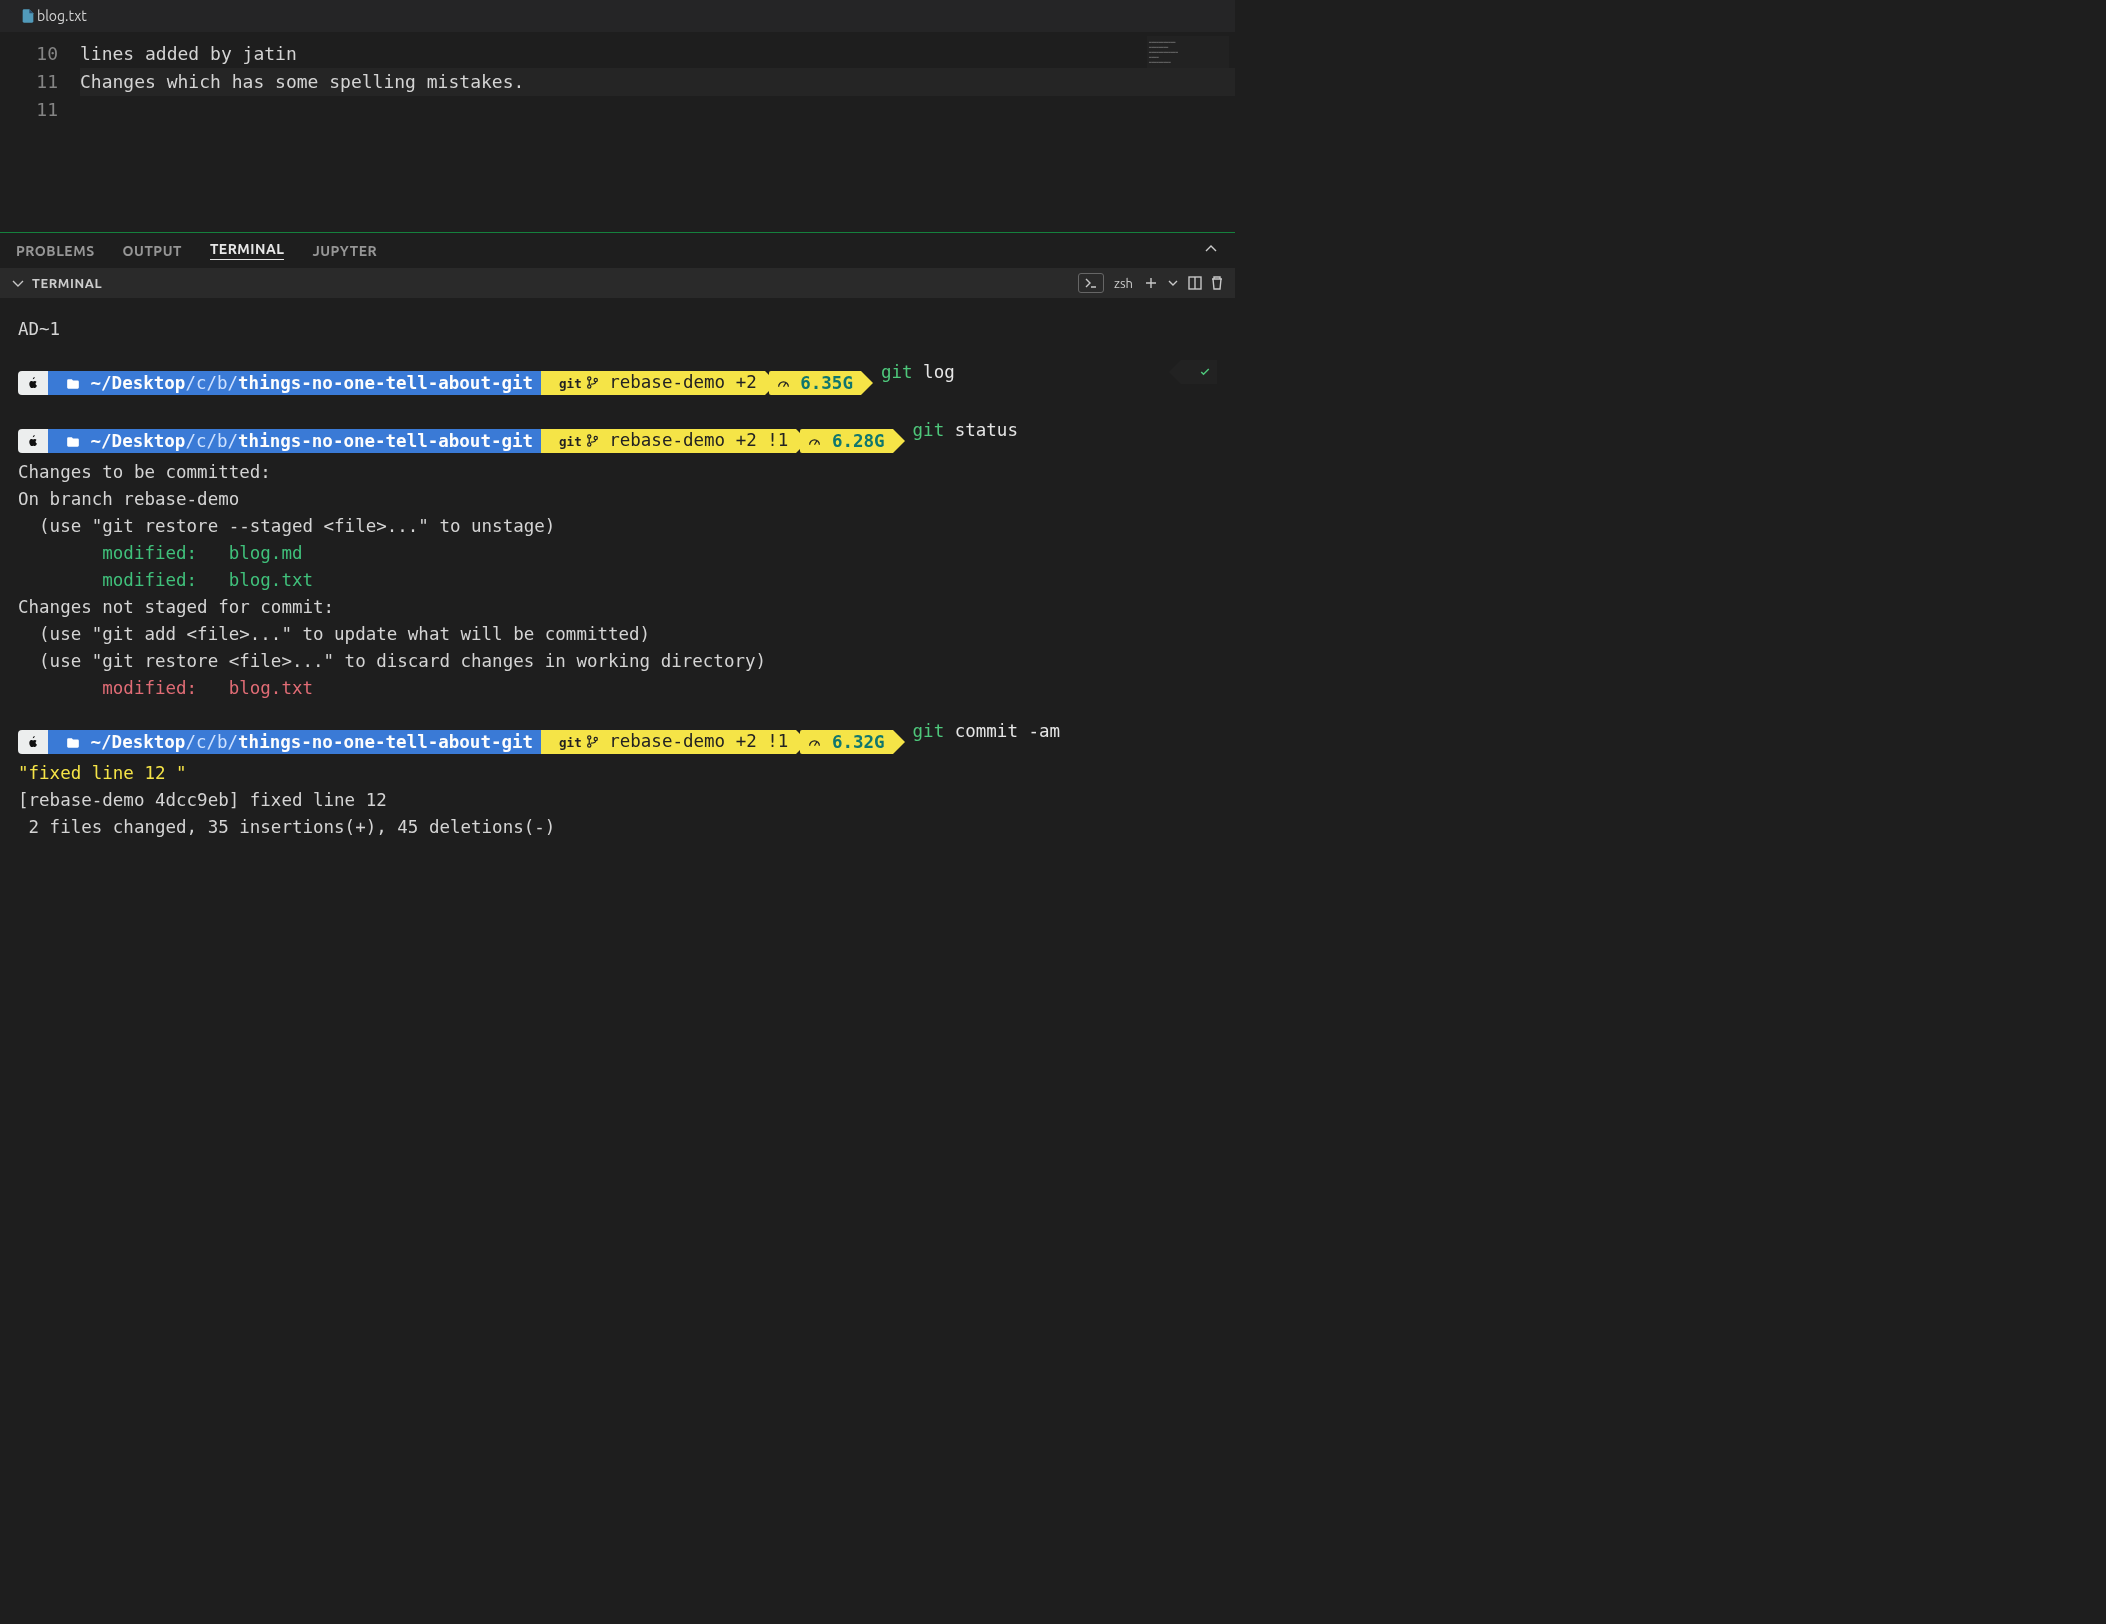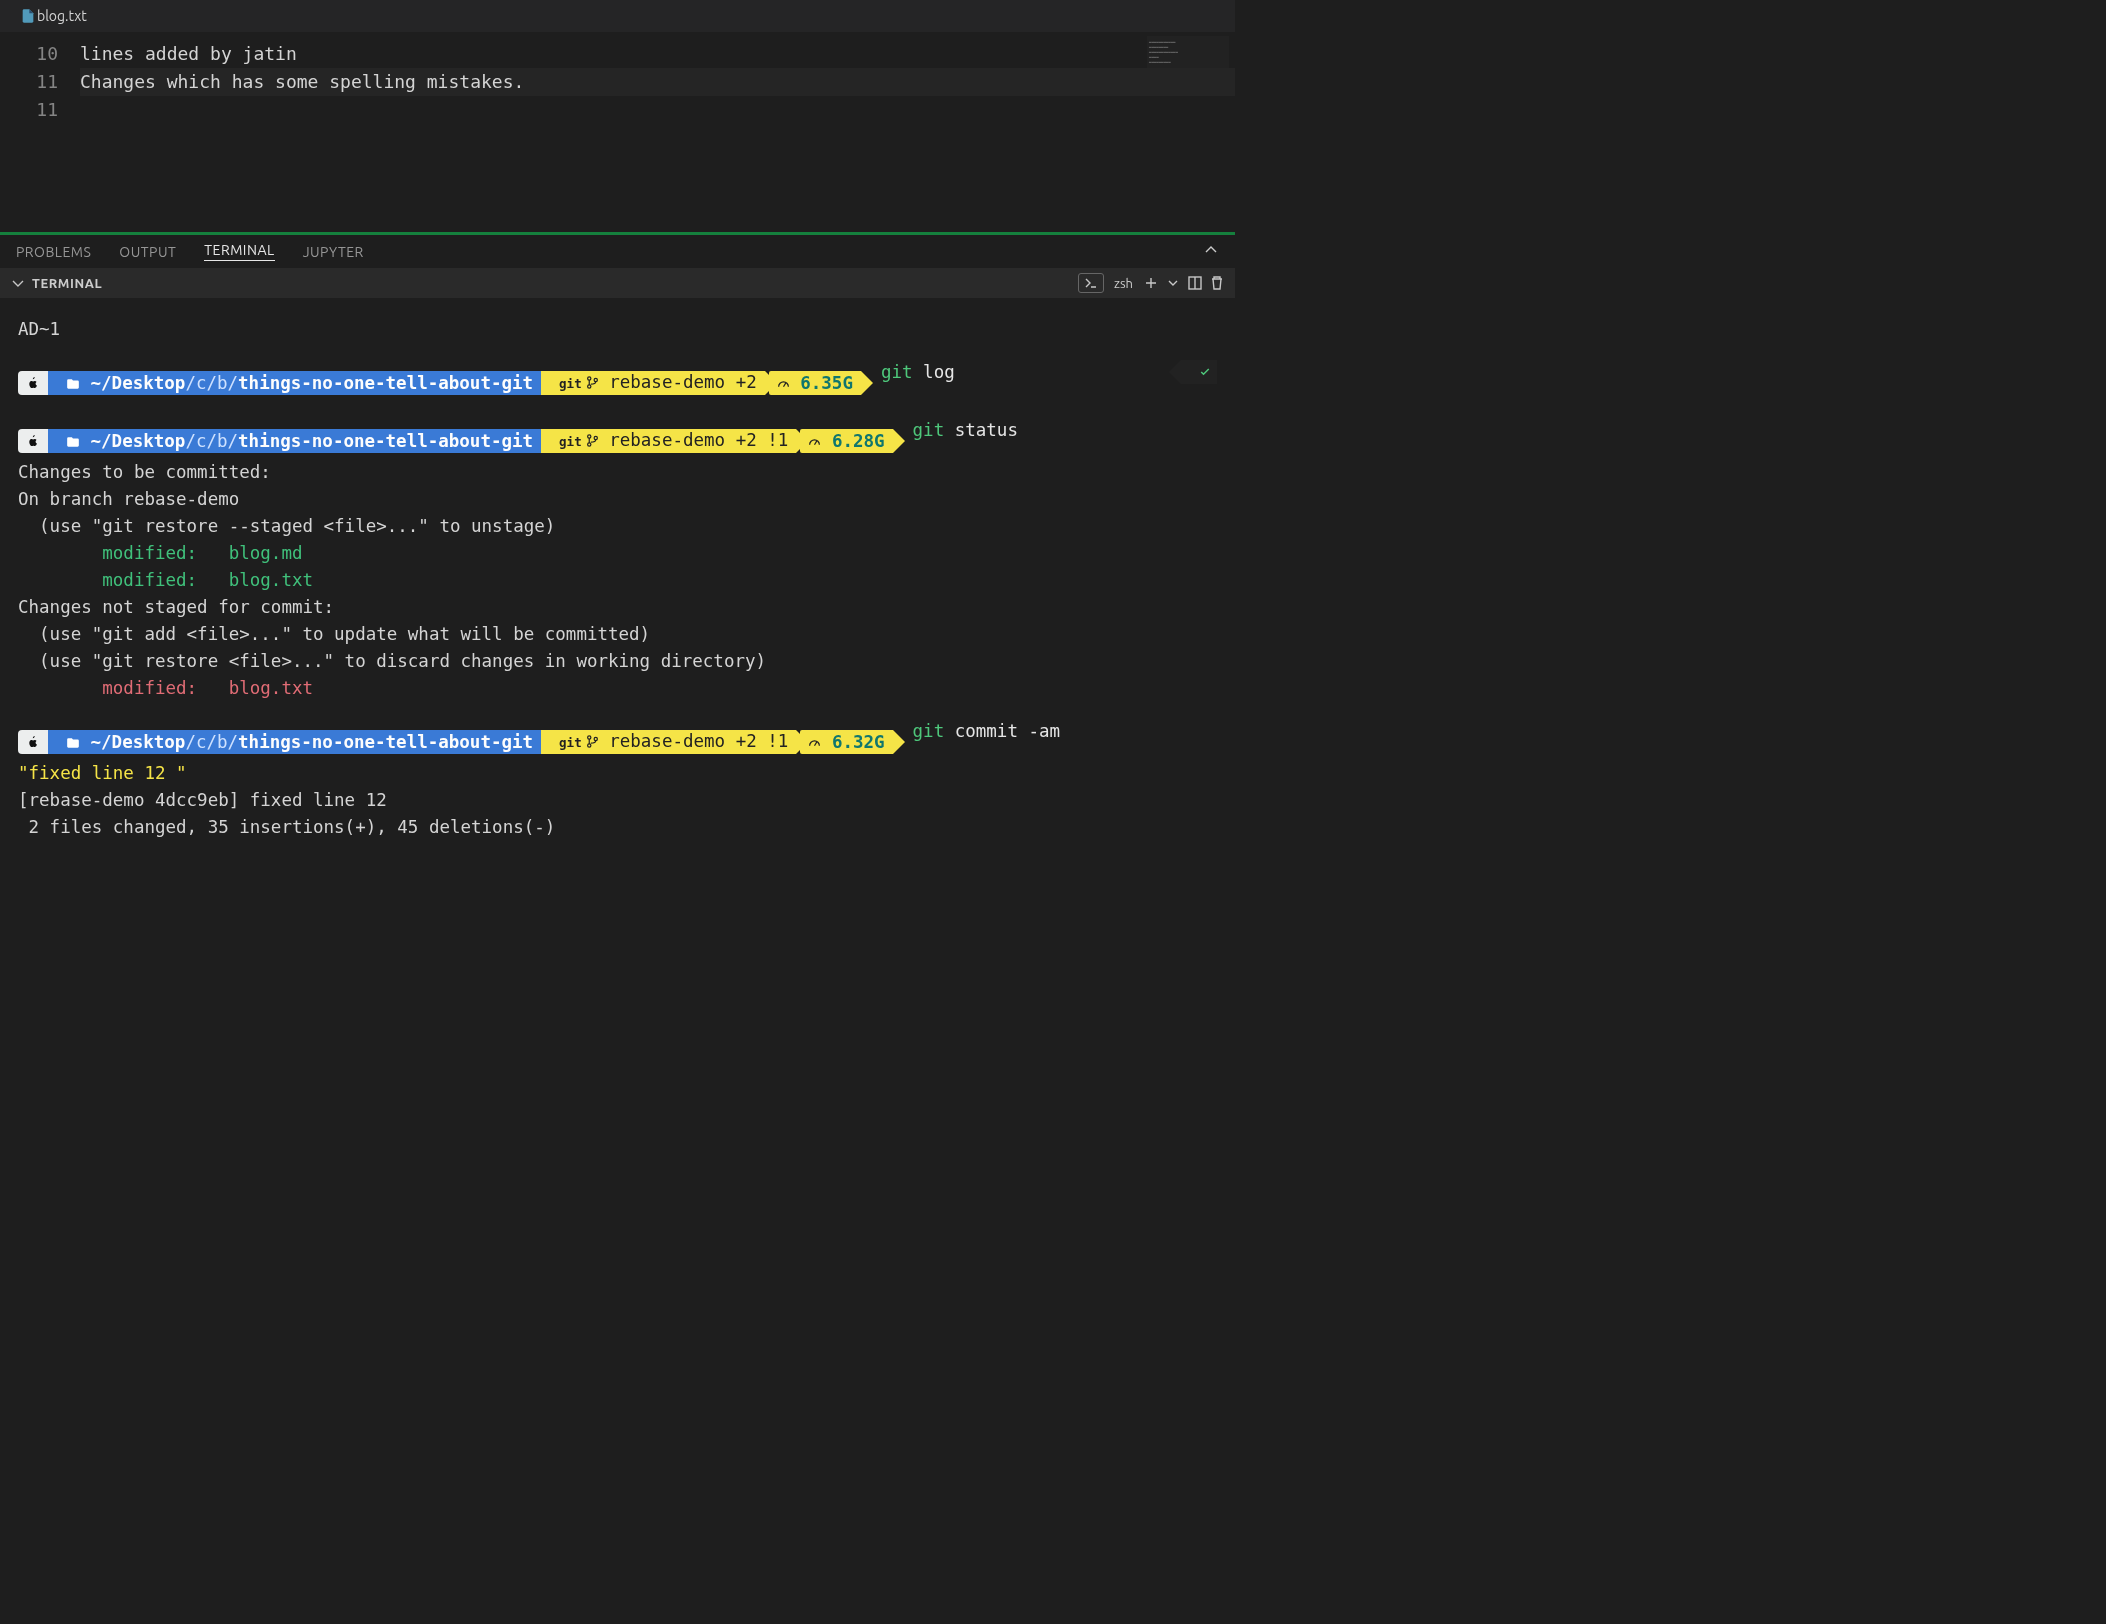--- a/index.html
+++ b/index.html
@@ -66,26 +66,27 @@
     color: #888;
     padding: 2px;
     overflow: hidden;
   }
   
   .panel-tabs {
     display: flex;
     align-items: center;
     height: 36px;
     padding: 0 16px;
-    border-top: 3px solid #15803d;
+    border-top: 1px solid #15803d;
     gap: 28px;
     font-size: 14px;
     color: #969696;
     position: relative;
     letter-spacing: 0.5px;
+    font-weight: bold;
   }
   .panel-tabs .ptab.active {
     color: #e7e7e7;
     border-bottom: 1px solid #e7e7e7;
     padding-bottom: 2px;
   }
   .panel-tabs .chev-up {
     position: absolute;
     right: 16px;
   }

